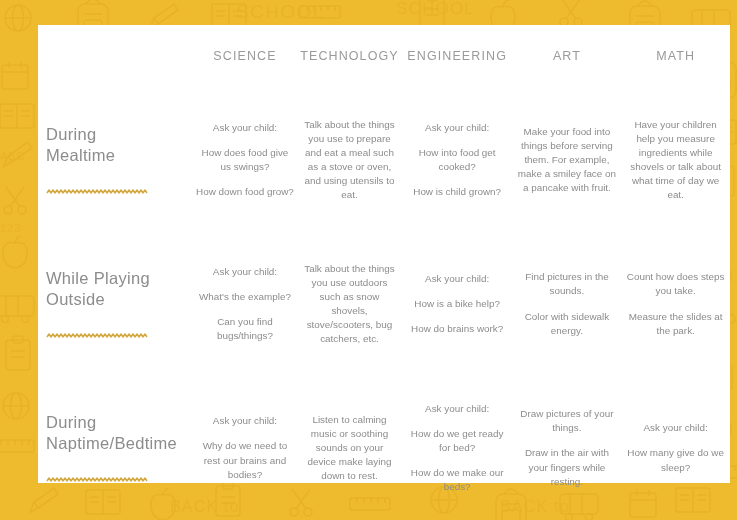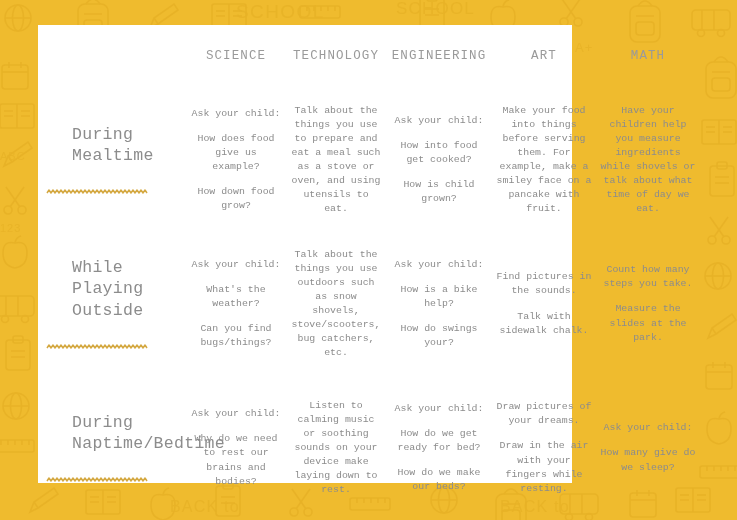--- a/index.html
+++ b/index.html
@@ -26,26 +26,25 @@
     display: block;
     width: 737px;
     height: 520px;
   }
 
   
   #sheet {
     position: absolute;
     left: 38px;
     top: 25px;
-    width: 534px;
+    width: 692px;
     height: 458px;
     background: #FFFFFF;
     z-index: 2;
     box-sizing: border-box;
-    font-family: Liberation Mono, monospace;
   }
 
   
   table.grid {
     width: 100%;
     height: 100%;
     border-collapse: collapse;
     table-layout: fixed;
   }
   table.grid col.c-label { width: 148px; }
@@ -79,21 +78,20 @@
     padding-left: 8px;
     padding-right: 6px;
   }
   .row-label-text {
     color: #8C8C8C;
     font-size: 16.5px;
     line-height: 1.28;
     letter-spacing: 0.3px;
     font-weight: normal;
     white-space: pre-line;
-    margin-left: 26px;
   }
   .squiggle {
     margin-top: 22px;
     width: 102px;
     height: 8px;
     display: block;
   }
 
   
   .cell-body {
@@ -259,21 +257,21 @@
             <svg class="squiggle" viewBox="0 0 102 8" xmlns="http://www.w3.org/2000/svg" aria-hidden="true">
    <path d="M1 5 L3 2 L5 5 L7 2 L9 5 L11 2 L13 5 L15 2 L17 5 L19 2 L21 5 L23 2 L25 5
             L27 2 L29 5 L31 2 L33 5 L35 2 L37 5 L39 2 L41 5 L43 2 L45 5 L47 2 L49 5
             L51 2 L53 5 L55 2 L57 5 L59 2 L61 5 L63 2 L65 5 L67 2 L69 5 L71 2 L73 5
             L75 2 L77 5 L79 2 L81 5 L83 2 L85 5 L87 2 L89 5 L91 2 L93 5 L95 2 L97 5 L99 2 L101 5" fill="none" stroke="#D4A841" stroke-width="1.5" stroke-linejoin="round"></path>
  </svg>
           </td>
           <td>
             <div class="cell-body">
               <p class="cell-para">Ask your child:</p>
-              <p class="cell-para">How does food give us example?</p>
+              <p class="cell-para">How does food give us swings?</p>
               <p class="cell-para">How down food grow?</p>
             </div>
           </td>
           <td>
             <div class="cell-body">
               <p class="cell-para">Talk about the things you use to prepare and eat a meal such as a stove or oven, and using utensils to eat.</p>
             </div>
           </td>
           <td>
             <div class="cell-body">
@@ -300,45 +298,45 @@
             <svg class="squiggle" viewBox="0 0 102 8" xmlns="http://www.w3.org/2000/svg" aria-hidden="true">
    <path d="M1 5 L3 2 L5 5 L7 2 L9 5 L11 2 L13 5 L15 2 L17 5 L19 2 L21 5 L23 2 L25 5
             L27 2 L29 5 L31 2 L33 5 L35 2 L37 5 L39 2 L41 5 L43 2 L45 5 L47 2 L49 5
             L51 2 L53 5 L55 2 L57 5 L59 2 L61 5 L63 2 L65 5 L67 2 L69 5 L71 2 L73 5
             L75 2 L77 5 L79 2 L81 5 L83 2 L85 5 L87 2 L89 5 L91 2 L93 5 L95 2 L97 5 L99 2 L101 5" fill="none" stroke="#D4A841" stroke-width="1.5" stroke-linejoin="round"></path>
  </svg>
           </td>
           <td>
             <div class="cell-body">
               <p class="cell-para">Ask your child:</p>
-              <p class="cell-para">What's the weather?</p>
+              <p class="cell-para">What's the example?</p>
               <p class="cell-para">Can you find bugs/things?</p>
             </div>
           </td>
           <td>
             <div class="cell-body">
               <p class="cell-para">Talk about the things you use outdoors such as snow shovels, stove/scooters, bug catchers, etc.</p>
             </div>
           </td>
           <td>
             <div class="cell-body">
               <p class="cell-para">Ask your child:</p>
               <p class="cell-para">How is a bike help?</p>
-              <p class="cell-para">How do swings your?</p>
+              <p class="cell-para">How do brains work?</p>
             </div>
           </td>
           <td>
             <div class="cell-body">
               <p class="cell-para">Find pictures in the sounds.</p>
-              <p class="cell-para">Talk with sidewalk chalk.</p>
-            </div>
-          </td>
-          <td>
-            <div class="cell-body">
-              <p class="cell-para">Count how many steps you take.</p>
+              <p class="cell-para">Color with sidewalk energy.</p>
+            </div>
+          </td>
+          <td>
+            <div class="cell-body">
+              <p class="cell-para">Count how does steps you take.</p>
               <p class="cell-para">Measure the slides at the park.</p>
             </div>
           </td>
         </tr>
         <tr>
           <td class="row-label">
             <div class="row-label-text">During
 Naptime/Bedtime</div>
             <svg class="squiggle" viewBox="0 0 102 8" xmlns="http://www.w3.org/2000/svg" aria-hidden="true">
    <path d="M1 5 L3 2 L5 5 L7 2 L9 5 L11 2 L13 5 L15 2 L17 5 L19 2 L21 5 L23 2 L25 5
@@ -360,21 +358,21 @@
           </td>
           <td>
             <div class="cell-body">
               <p class="cell-para">Ask your child:</p>
               <p class="cell-para">How do we get ready for bed?</p>
               <p class="cell-para">How do we make our beds?</p>
             </div>
           </td>
           <td>
             <div class="cell-body">
-              <p class="cell-para">Draw pictures of your dreams.</p>
+              <p class="cell-para">Draw pictures of your things.</p>
               <p class="cell-para">Draw in the air with your fingers while resting.</p>
             </div>
           </td>
           <td>
             <div class="cell-body">
               <p class="cell-para">Ask your child:</p>
               <p class="cell-para">How many give do we sleep?</p>
             </div>
           </td>
         </tr>

